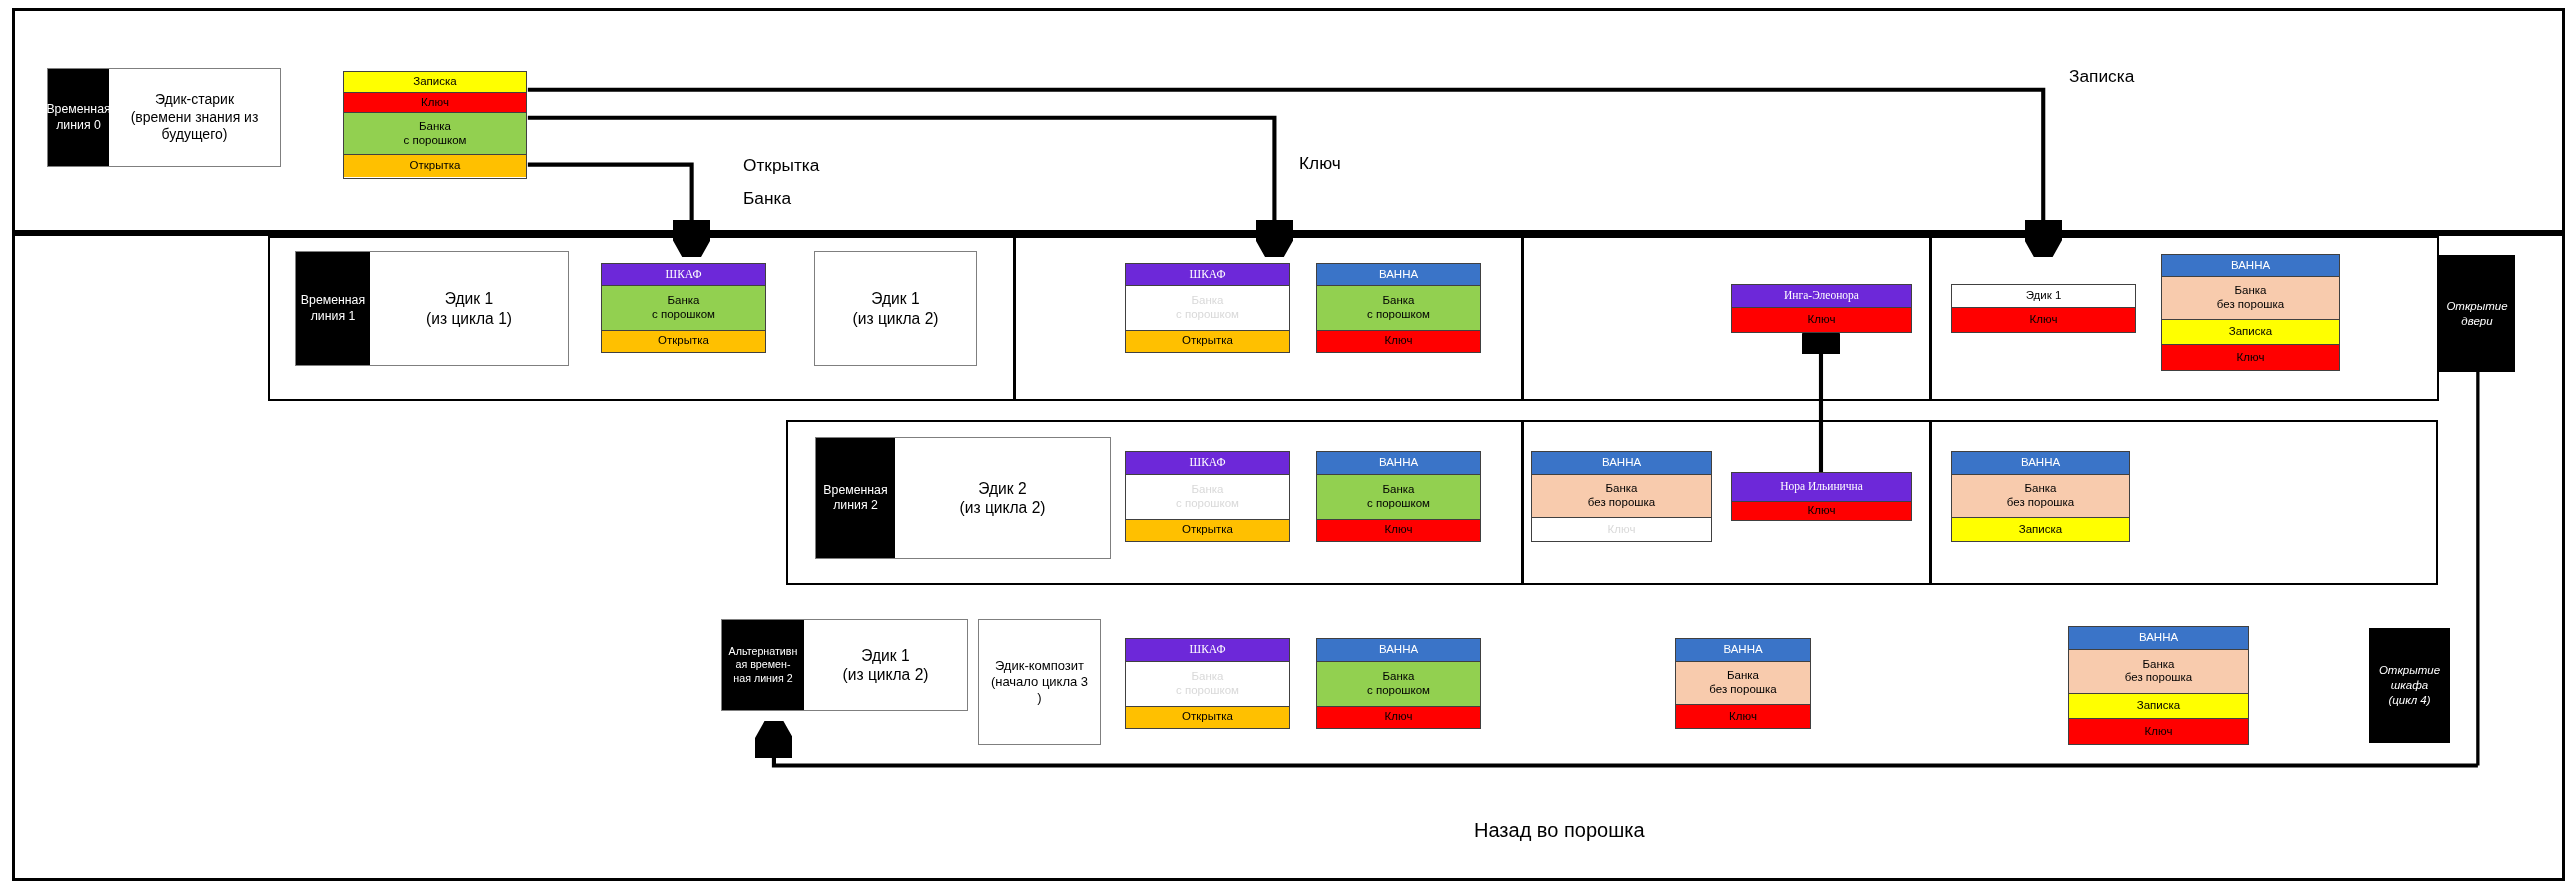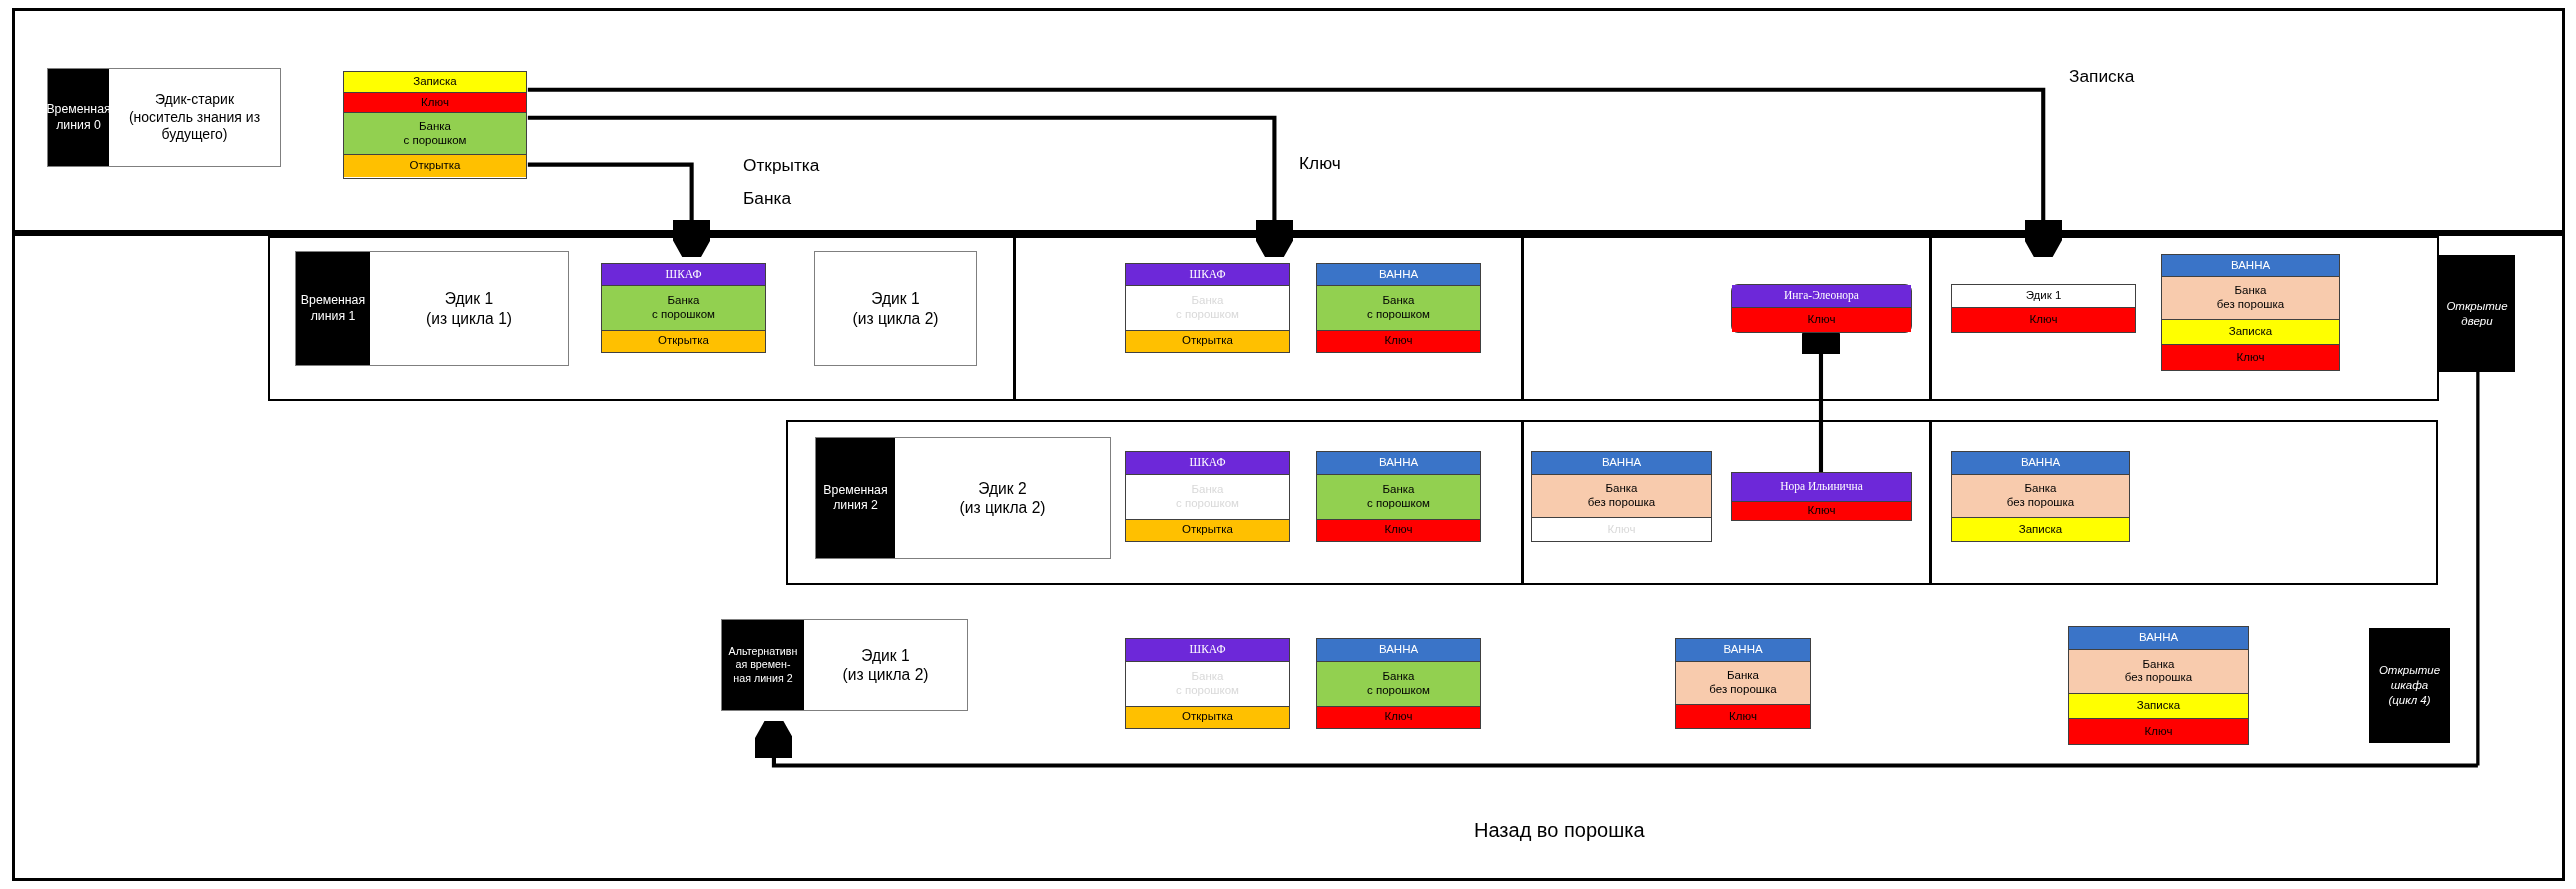--- a/index.html
+++ b/index.html
@@ -178,21 +178,21 @@
 
     <path d="M3010,930 L940,930 L940,905" marker-end="url(#ah)"></path>
   </svg>
 
   <div class="frame" style="left:11.5px;top:8.2px;width:2553px;height:225px;"></div>
 
   <div class="person" style="left:47px;top:68px;width:234px;height:99px;font-size:14px;">
     <div class="tl" style="width:61px;font-size:12.3px;white-space:pre-line;">Временная
 линия 0</div>
     <div class="nm" style="white-space:pre-line;font-size:14px;">Эдик-старик
-(носитель знания из
+(времени знания из
 будущего)</div>
   </div>
 
   <div class="stack" style="left:343px;top:71px;width:184px;height:108px;font-size:11.5px;">
     <div class="row c-yellow" style="height:21.4px;">Записка</div>
     <div class="row c-red" style="height:20px;">Ключ</div>
     <div class="row c-green" style="height:42px;">Банка
 с порошком</div>
     <div class="row c-orange" style="height:21.4px;">Открытка</div>
   </div>
@@ -234,21 +234,21 @@
     <div class="row c-orange" style="height:20.6px;">Открытка</div>
   </div>
 
   <div class="stack" style="left:1316px;top:263px;width:165px;height:90px;font-size:11.5px;">
     <div class="row hdr-blue" style="height:22px;">ВАННА</div>
     <div class="row c-green" style="height:45px;">Банка
 с порошком</div>
     <div class="row c-red" style="height:20.6px;">Ключ</div>
   </div>
 
-  <div class="stack" style="left:1731px;top:284px;width:181px;height:49px;font-size:11.5px;border-radius:7px;">
+  <div class="stack" style="left:1731px;top:284px;width:181px;height:49px;font-size:11.5px;">
     <div class="row hdr-black" style="height:23px;">Инга-Элеонора</div>
     <div class="row c-red" style="height:25px;">Ключ</div>
   </div>
 
   <div class="stack" style="left:1951px;top:284px;width:185px;height:49px;font-size:11.5px;">
     <div class="row c-white" style="height:23px;">Эдик 1</div>
     <div class="row c-red" style="height:25px;">Ключ</div>
   </div>
 
   <div class="stack" style="left:2161px;top:254px;width:179px;height:117px;font-size:11.5px;">
@@ -308,20 +308,23 @@
 
 
   <div class="person" style="left:721px;top:619px;width:247px;height:92px;font-size:15.6px;">
     <div class="tl" style="width:82px;font-size:10.7px;white-space:pre-line;">Альтернативн
 ая времен-
 ная линия 2</div>
     <div class="nm" style="white-space:pre-line;font-size:15.6px;">Эдик 1
 (из цикла 2)</div>
   </div>
 
+  <div class="whitebox" style="left:978px;top:619px;width:123px;height:126px;font-size:13px;white-space:pre-line;">Эдик-композит
+(начало цикла 3
+)</div>
 
   <div class="stack" style="left:1125px;top:638px;width:165px;height:91px;font-size:11.5px;">
     <div class="row hdr-black" style="height:23px;">ШКАФ</div>
     <div class="row c-white ghost" style="height:45px;">Банка
 с порошком</div>
     <div class="row c-orange" style="height:20.6px;">Открытка</div>
   </div>
 
   <div class="stack" style="left:1316px;top:638px;width:165px;height:91px;font-size:11.5px;">
     <div class="row hdr-blue" style="height:23px;">ВАННА</div>

